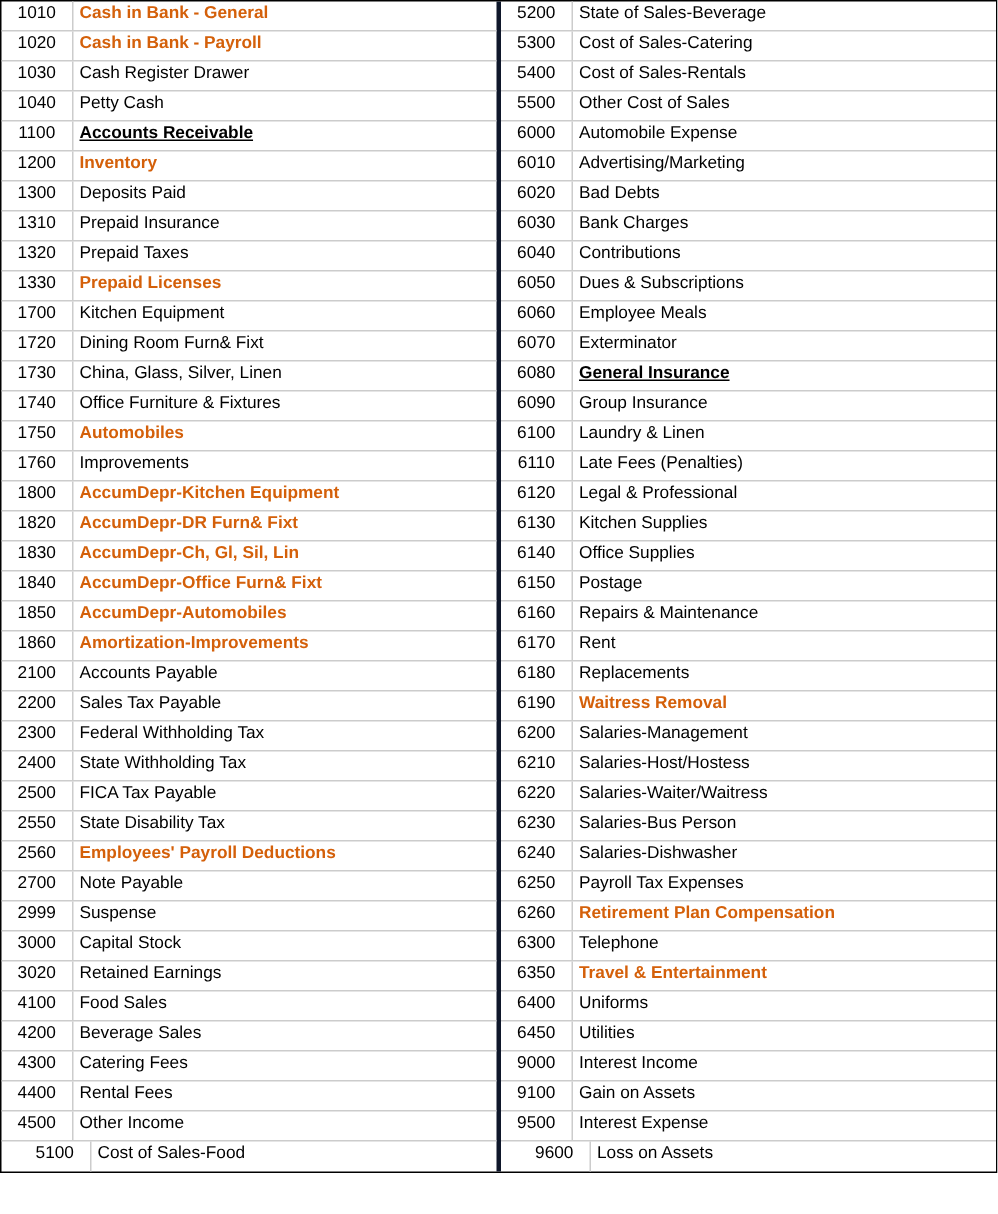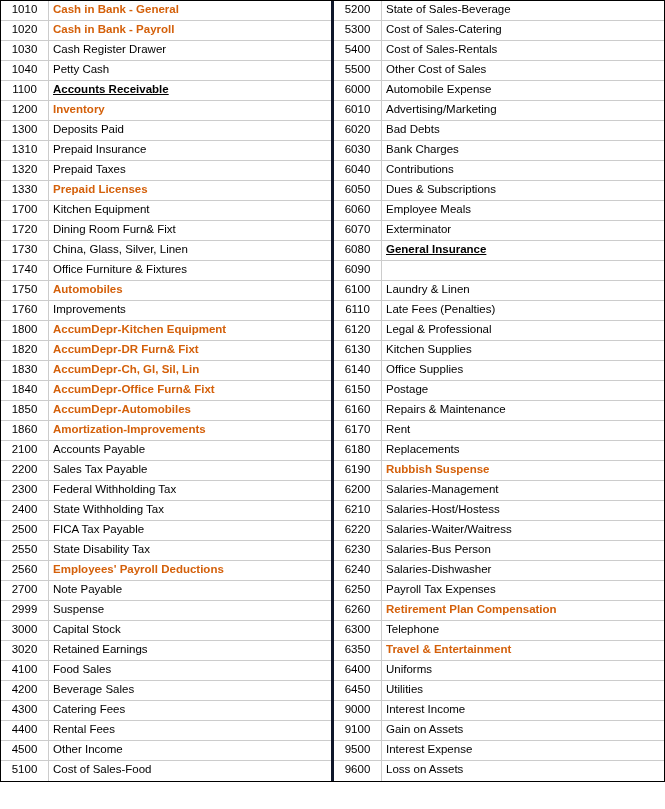--- a/index.html
+++ b/index.html
@@ -21,20 +21,21 @@
     .column:last-child {
       border-right: none;
     }
     .row {
       display: flex;
       border-bottom: 1px solid #ccc;
       min-height: 20px;
     }
     .row:last-child {
       border-bottom: none;
+      padding-left: 12px;
     }
     .code {
       width: 48px;
       min-width: 48px;
       padding: 2px 4px;
       border-right: 1px solid #ccc;
       text-align: center;
       font-size: 11.5px;
       color: #000;
     }
@@ -256,20 +257,21 @@
       <div class="row">
         <div class="code">6070</div>
         <div class="name ">Exterminator</div>
       </div>
       <div class="row">
         <div class="code">6080</div>
         <div class="name bold">General Insurance</div>
       </div>
       <div class="row">
         <div class="code">6090</div>
+        <div class="name ">Group Insurance</div>
       </div>
       <div class="row">
         <div class="code">6100</div>
         <div class="name ">Laundry &amp; Linen</div>
       </div>
       <div class="row">
         <div class="code">6110</div>
         <div class="name ">Late Fees (Penalties)</div>
       </div>
       <div class="row">
@@ -295,21 +297,21 @@
       <div class="row">
         <div class="code">6170</div>
         <div class="name ">Rent</div>
       </div>
       <div class="row">
         <div class="code">6180</div>
         <div class="name ">Replacements</div>
       </div>
       <div class="row">
         <div class="code">6190</div>
-        <div class="name orange">Rubbish Suspense</div>
+        <div class="name orange">Waitress Removal</div>
       </div>
       <div class="row">
         <div class="code">6200</div>
         <div class="name ">Salaries-Management</div>
       </div>
       <div class="row">
         <div class="code">6210</div>
         <div class="name ">Salaries-Host/Hostess</div>
       </div>
       <div class="row">

